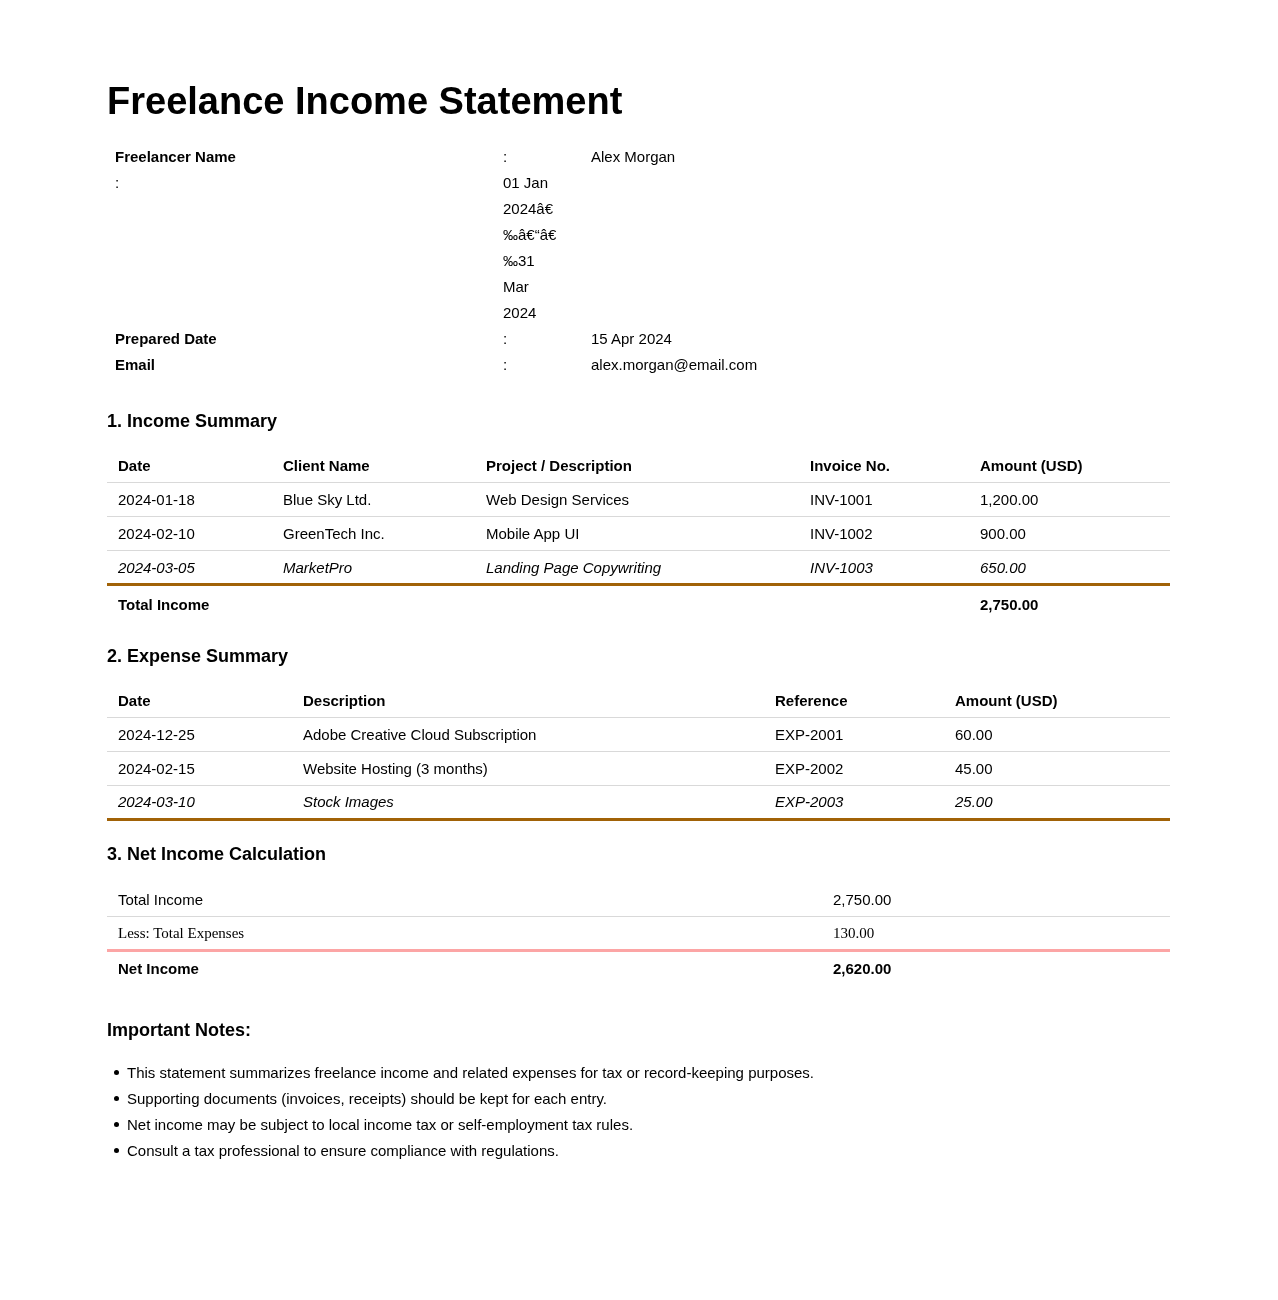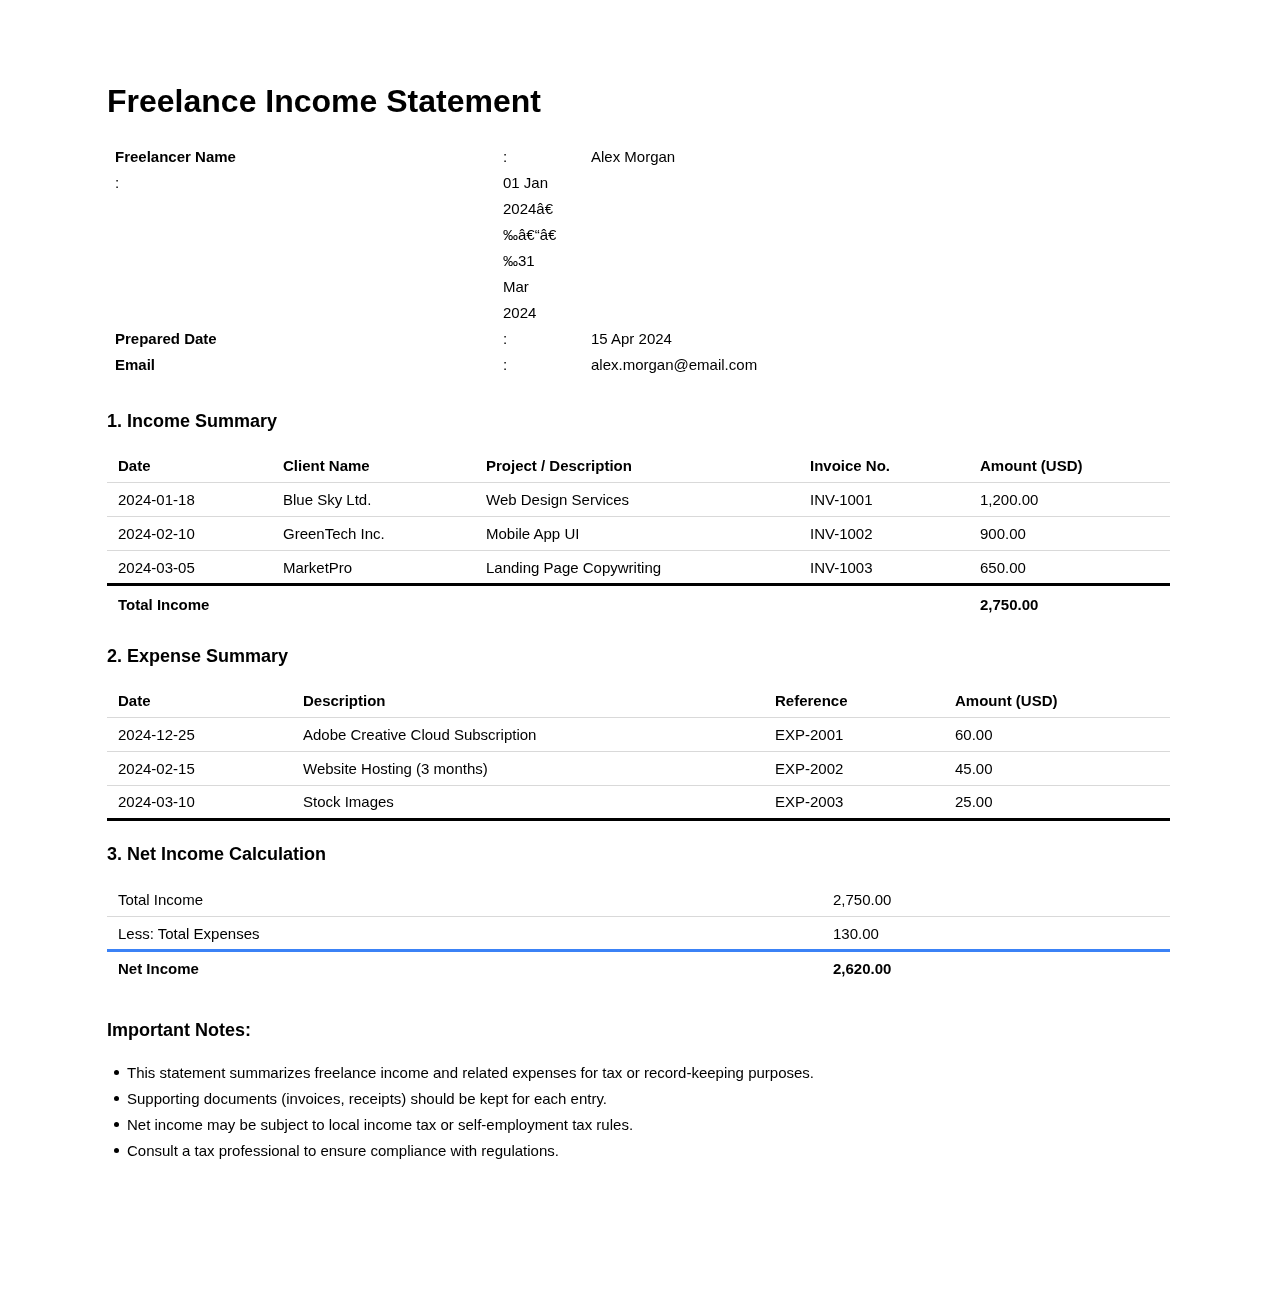--- a/index.html
+++ b/index.html
@@ -5,21 +5,21 @@
   * { box-sizing: border-box; }
   html, body { margin: 0; padding: 0; background: #ffffff; }
   body {
     width: 1278px; height: 1300px; overflow: hidden;
     font-family: "Liberation Sans", "DejaVu Sans", sans-serif;
     font-size: 15px; color: #000000;
   }
   .page { width: 1278px; padding: 86px 108px 0 107px; }
 
   .doc-title {
-    font-size: 32px; line-height: 30px; font-weight: bold;
+    font-size: 38px; line-height: 30px; font-weight: bold;
     margin: 0 0 28px 0;
   }
 
   .fields { padding-left: 8px; }
   .field-row {
     display: grid; grid-template-columns: 348px 48px 1fr;
     line-height: 26px;
     gap: 40px;
   }
   .field-label { font-weight: bold; }
@@ -40,25 +40,25 @@
     text-align: left; font-weight: bold; font-size: 15px;
     padding: 0 4px 7px 11px; line-height: 18px;
     border-bottom: 1px solid #d9d9d9;
     white-space: nowrap; overflow: hidden;
   }
   td {
     height: 34px; padding: 0 4px 0 11px; vertical-align: middle;
     white-space: nowrap; overflow: hidden;
   }
   tr.data-row td { border-bottom: 1px solid #d9d9d9; }
-  tr.data-row.last td { border-bottom: 3px solid #000000; }
+  tr.data-row.last td { border-bottom: 3px solid #a16207; font-style: italic; }
   tr.total-row td { height: 38px; font-weight: bold; border-bottom: none; }
 
   tr.calc-row td { height: 34px; border-bottom: 1px solid #d9d9d9; }
-  tr.calc-row.heavy td { border-bottom: 3px solid #3b82f6; }
+  tr.calc-row.heavy td { border-bottom: 3px solid #fca5a5; font-family: Liberation Serif, serif; }
   tr.calc-row.result td { font-weight: bold; border-bottom: none; }
 
   .notes-heading {
     font-size: 18px; line-height: 18px; font-weight: bold;
     margin: 36px 0 0 0;
   }
   ul.notes-list { margin: 24px 0 0 0; padding: 0; list-style: none; }
   ul.notes-list li {
     position: relative; padding-left: 20px; line-height: 20px;
     margin-bottom: 6px;

